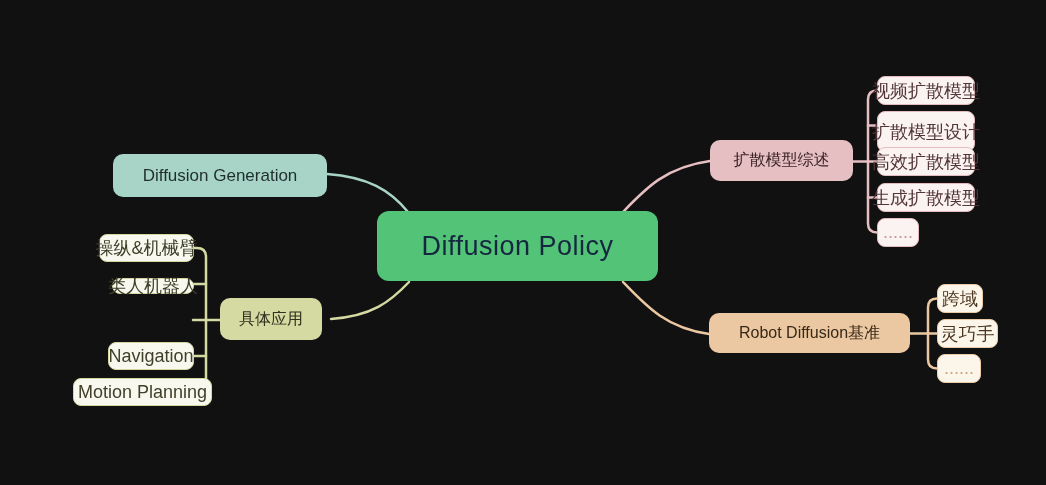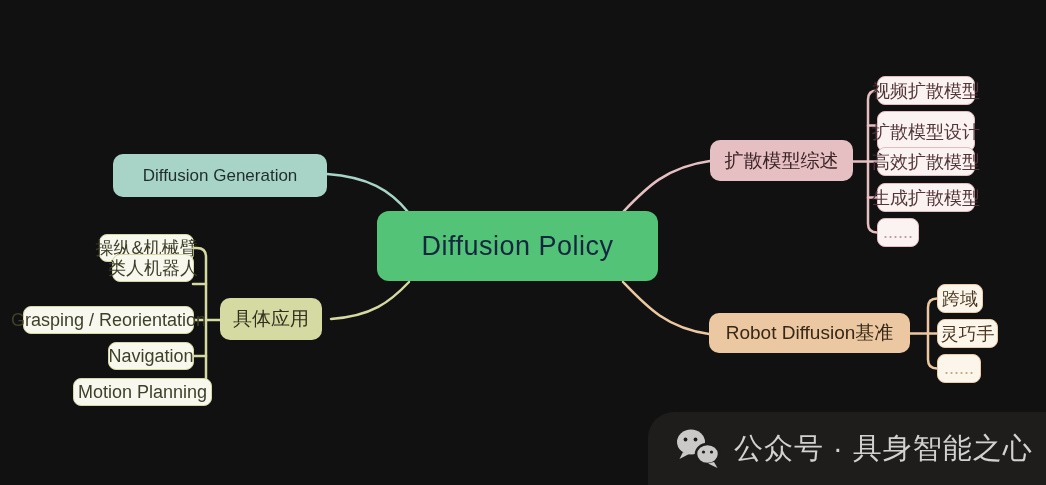--- a/index.html
+++ b/index.html
@@ -20,21 +20,21 @@
   #edges{position:absolute;left:0;top:0;width:1046px;height:485px;}
   #edges path{fill:none;stroke-width:2.5;stroke-linecap:round;}
   .edge-teal{stroke:var(--teal-fill);}
   .edge-pink{stroke:var(--pink-fill);}
   .edge-olive{stroke:var(--olive-fill);}
   .edge-tan{stroke:var(--tan-fill);}
   .node{position:absolute;display:flex;align-items:center;justify-content:center;
         box-sizing:border-box;white-space:nowrap;cursor:default;}
   .center-node{background:var(--center-fill);color:var(--center-text);border-radius:12px;
         font-size:27px;font-weight:500;letter-spacing:.5px;}
-  .branch{border-radius:10px;font-size:19px;font-weight:500;}
+  .branch{border-radius:10px;font-size:16px;font-weight:500;}
   .branch.teal{background:var(--teal-fill);color:var(--teal-text);font-size:17px;}
   .branch.pink{background:var(--pink-fill);color:var(--pink-text);}
   .branch.olive{background:var(--olive-fill);color:var(--olive-text);}
   .branch.tan{background:var(--tan-fill);color:var(--tan-text);}
   .leaf{border-radius:8px;font-size:18px;border:1.5px solid;}
   .leaf.pink{background:var(--leaf-pink-bg);border-color:var(--leaf-pink-border);color:var(--leaf-pink-text);}
   .leaf.olive{background:var(--leaf-olive-bg);border-color:var(--leaf-olive-border);color:var(--leaf-olive-text);}
   .leaf.tan{background:var(--leaf-tan-bg);border-color:var(--leaf-tan-border);color:var(--leaf-tan-text);}
   .leaf.dots-pink{color:var(--dots-pink);}
   .leaf.dots-tan{color:var(--dots-tan);}
@@ -76,42 +76,22 @@
   <div class="node branch olive" style="left:220px;top:298px;width:102px;height:42px;">具体应用</div>
   <div class="node branch tan" style="left:709px;top:313px;width:201px;height:40px;">Robot Diffusion基准</div>
 
   <div class="node leaf pink" style="left:877px;top:76px;width:98px;height:29px;">视频扩散模型</div>
   <div class="node leaf pink" style="left:877px;top:111px;width:98px;height:41px;">扩散模型设计</div>
   <div class="node leaf pink" style="left:877px;top:147px;width:98px;height:29px;">高效扩散模型</div>
   <div class="node leaf pink" style="left:877px;top:183px;width:98px;height:29px;">生成扩散模型</div>
   <div class="node leaf pink dots-pink" style="left:877px;top:218px;width:42px;height:29px;">......</div>
 
   <div class="node leaf olive" style="left:99px;top:234px;width:95px;height:28px;">操纵&amp;机械臂</div>
-  <div class="node leaf olive" style="left:112px;top:254px;width:82px;height:28px;">类人机器人</div>
-  <div class="node leaf olive" style="left:23px;top:306px;width:171px;height:28px;">Grasping / Reorientation</div>
+  <div class="node leaf olive" style="left:112px;top:278px;width:82px;height:16px;">类人机器人</div>
   <div class="node leaf olive" style="left:108px;top:342px;width:86px;height:28px;">Navigation</div>
   <div class="node leaf olive" style="left:73px;top:378px;width:139px;height:28px;">Motion Planning</div>
 
   <div class="node leaf tan" style="left:937px;top:284px;width:46px;height:29px;">跨域</div>
   <div class="node leaf tan" style="left:937px;top:319px;width:61px;height:29px;">灵巧手</div>
   <div class="node leaf tan dots-tan" style="left:937px;top:354px;width:44px;height:29px;">......</div>
 
-  <div id="watermark">
-    <span style="display:inline-flex;">
-      <svg width="48" height="42" viewBox="0 0 48 42">
-        <g fill="#CBC9C7">
-          <ellipse cx="17" cy="14" rx="14" ry="12.5"></ellipse>
-          <path d="M 9 24 L 5.5 31 L 15 26 Z"></path>
-        </g>
-        <circle cx="11.5" cy="11.5" r="1.9" fill="#1F1D1B"></circle>
-        <circle cx="21.5" cy="11.5" r="1.9" fill="#1F1D1B"></circle>
-        <g fill="#CBC9C7" stroke="#1F1D1B" stroke-width="2.5">
-          <ellipse cx="33.5" cy="26" rx="11.5" ry="10"></ellipse>
-        </g>
-        <path d="M 40 34 L 43.5 40 L 34 35.5 Z" fill="#CBC9C7"></path>
-        <circle cx="29.5" cy="24" r="1.6" fill="#1F1D1B"></circle>
-        <circle cx="37.5" cy="24" r="1.6" fill="#1F1D1B"></circle>
-      </svg>
-    </span>
-    <span class="wm-text">公众号 · 具身智能之心</span>
-  </div>
 
 </div>
 
 </body></html>

